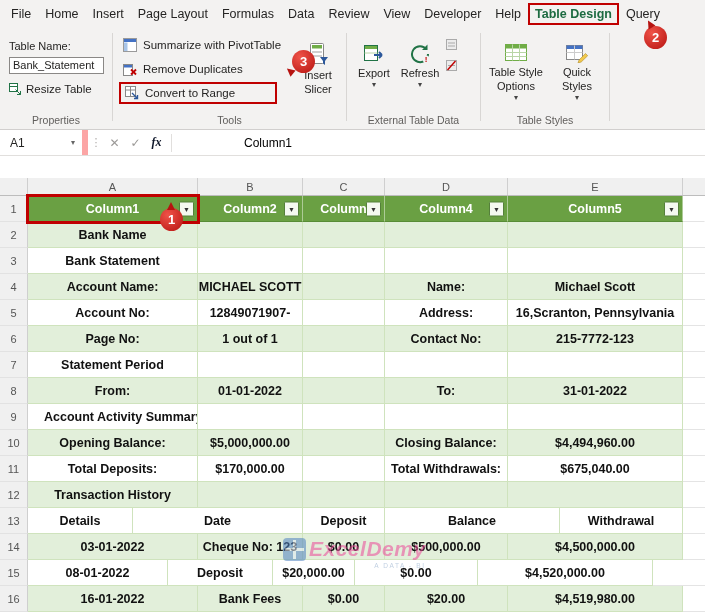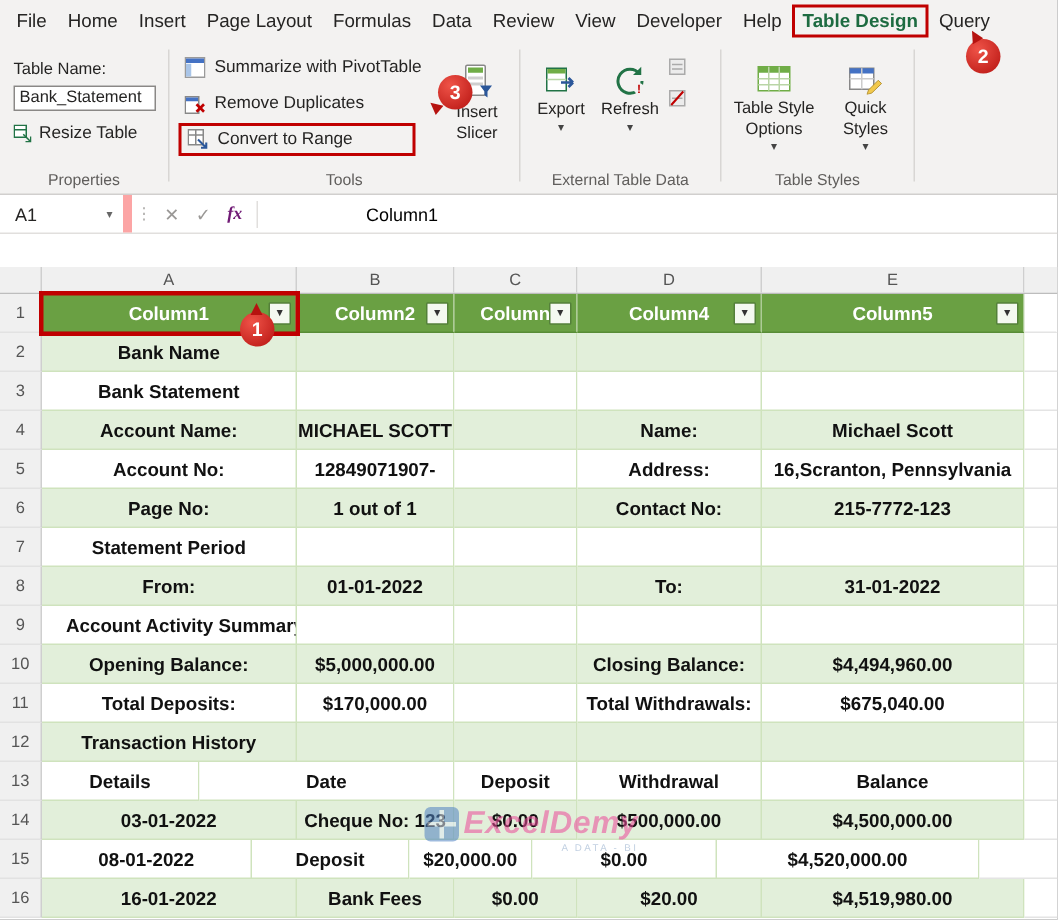--- a/index.html
+++ b/index.html
@@ -43,21 +43,21 @@
   .g-styles{width:128px;padding:6px 0 0 2px;}
   .big-btn.wide{width:66px;}
   .g-styles .big-btn:not(.wide){width:56px;}
 
   
   .formula-bar{position:absolute;top:130px;left:0;width:705px;height:26px;background:#fff;border-bottom:1px solid #e1dfdd;display:flex;align-items:center;}
   .name-box{width:88px;height:100%;display:flex;align-items:center;padding-left:10px;font-size:12px;border-right:6px solid #fca5a5;position:relative;}
   .name-caret{position:absolute;right:7px;font-size:8px;color:#666;}
   .fb-dots{width:16px;text-align:center;color:#b0aeac;font-size:11px;}
   .fb-btn{width:21px;text-align:center;color:#9a9896;font-size:12px;}
-  .fb-fx{font-family:"Liberation Serif","DejaVu Serif",serif;font-style:italic;font-weight:700;color:#701a75;}
+  .fb-fx{font-family:"Liberation Serif","DejaVu Serif",serif;font-style:italic;font-weight:700;color:#0f172a;}
   .fb-divider{width:1px;height:18px;background:#e1dfdd;margin:0 8px 0 4px;}
   .fb-content{font-size:12px;color:#000;padding-left:64px;}
 
   
   .spacer{position:absolute;top:156px;left:0;width:705px;height:22px;background:#fff;}
   .grid{position:absolute;top:178px;left:0;width:705px;height:435px;background:#fff;}
   .colheaders{display:flex;height:18px;background:#f0f0f0;border-bottom:1px solid #bdbdbd;}
   .corner{width:28px;background:#f0f0f0;border-right:1px solid #cfcfcf;}
   .colhead{display:flex;align-items:center;justify-content:center;font-size:11px;color:#555;border-right:1px solid #cfcfcf;background:#f0f0f0;}
   .grid-row{display:flex;height:26px;}
@@ -527,25 +527,25 @@
           <div class="rownum">13</div>
           <div class="cell" style="width: 105px;">
             <span>Details</span>
           </div>
           <div class="cell" style="width: 170px;">
             <span>Date</span>
           </div>
           <div class="cell" style="width: 82px;">
             <span>Deposit</span>
           </div>
+          <div class="cell" style="width: 175px;">
+            <span>Balance</span>
+          </div>
           <div class="cell" style="width: 123px;">
             <span>Withdrawal</span>
-          </div>
-          <div class="cell" style="width: 175px;">
-            <span>Balance</span>
           </div>
           <div class="cell filler"></div>
         </div>
         <div class="grid-row band">
           <div class="rownum">14</div>
           <div class="cell" style="width: 170px;">
             <span>03-01-2022</span>
           </div>
           <div class="cell" style="width: 105px;">
             <span>Cheque No: 123</span>

